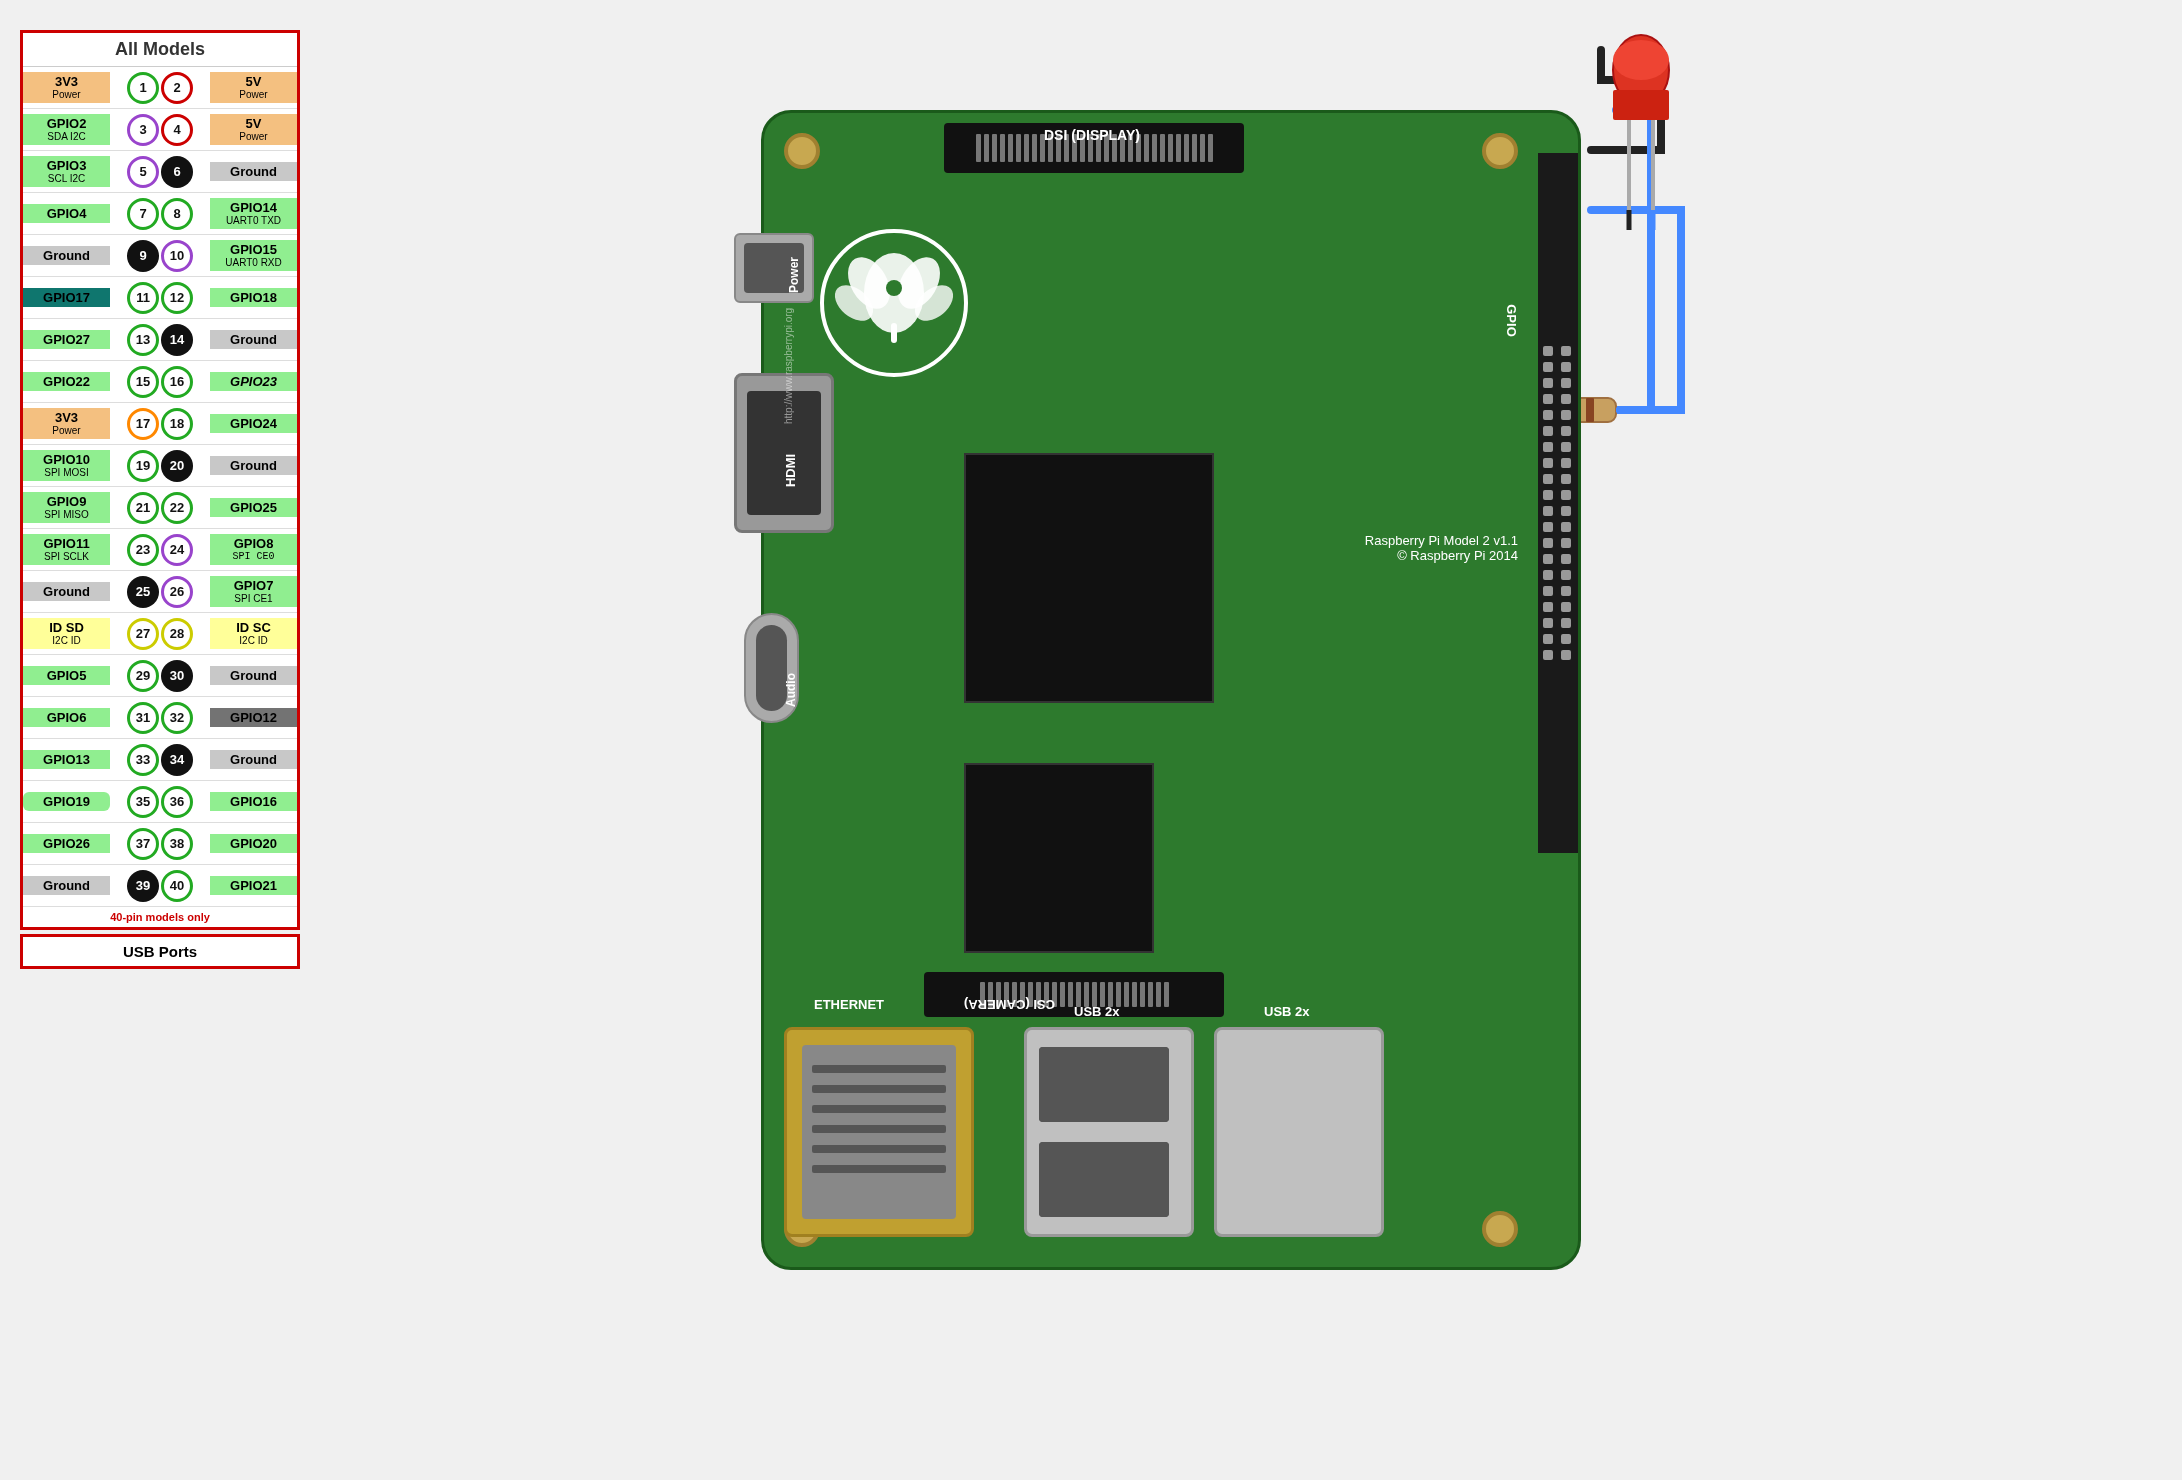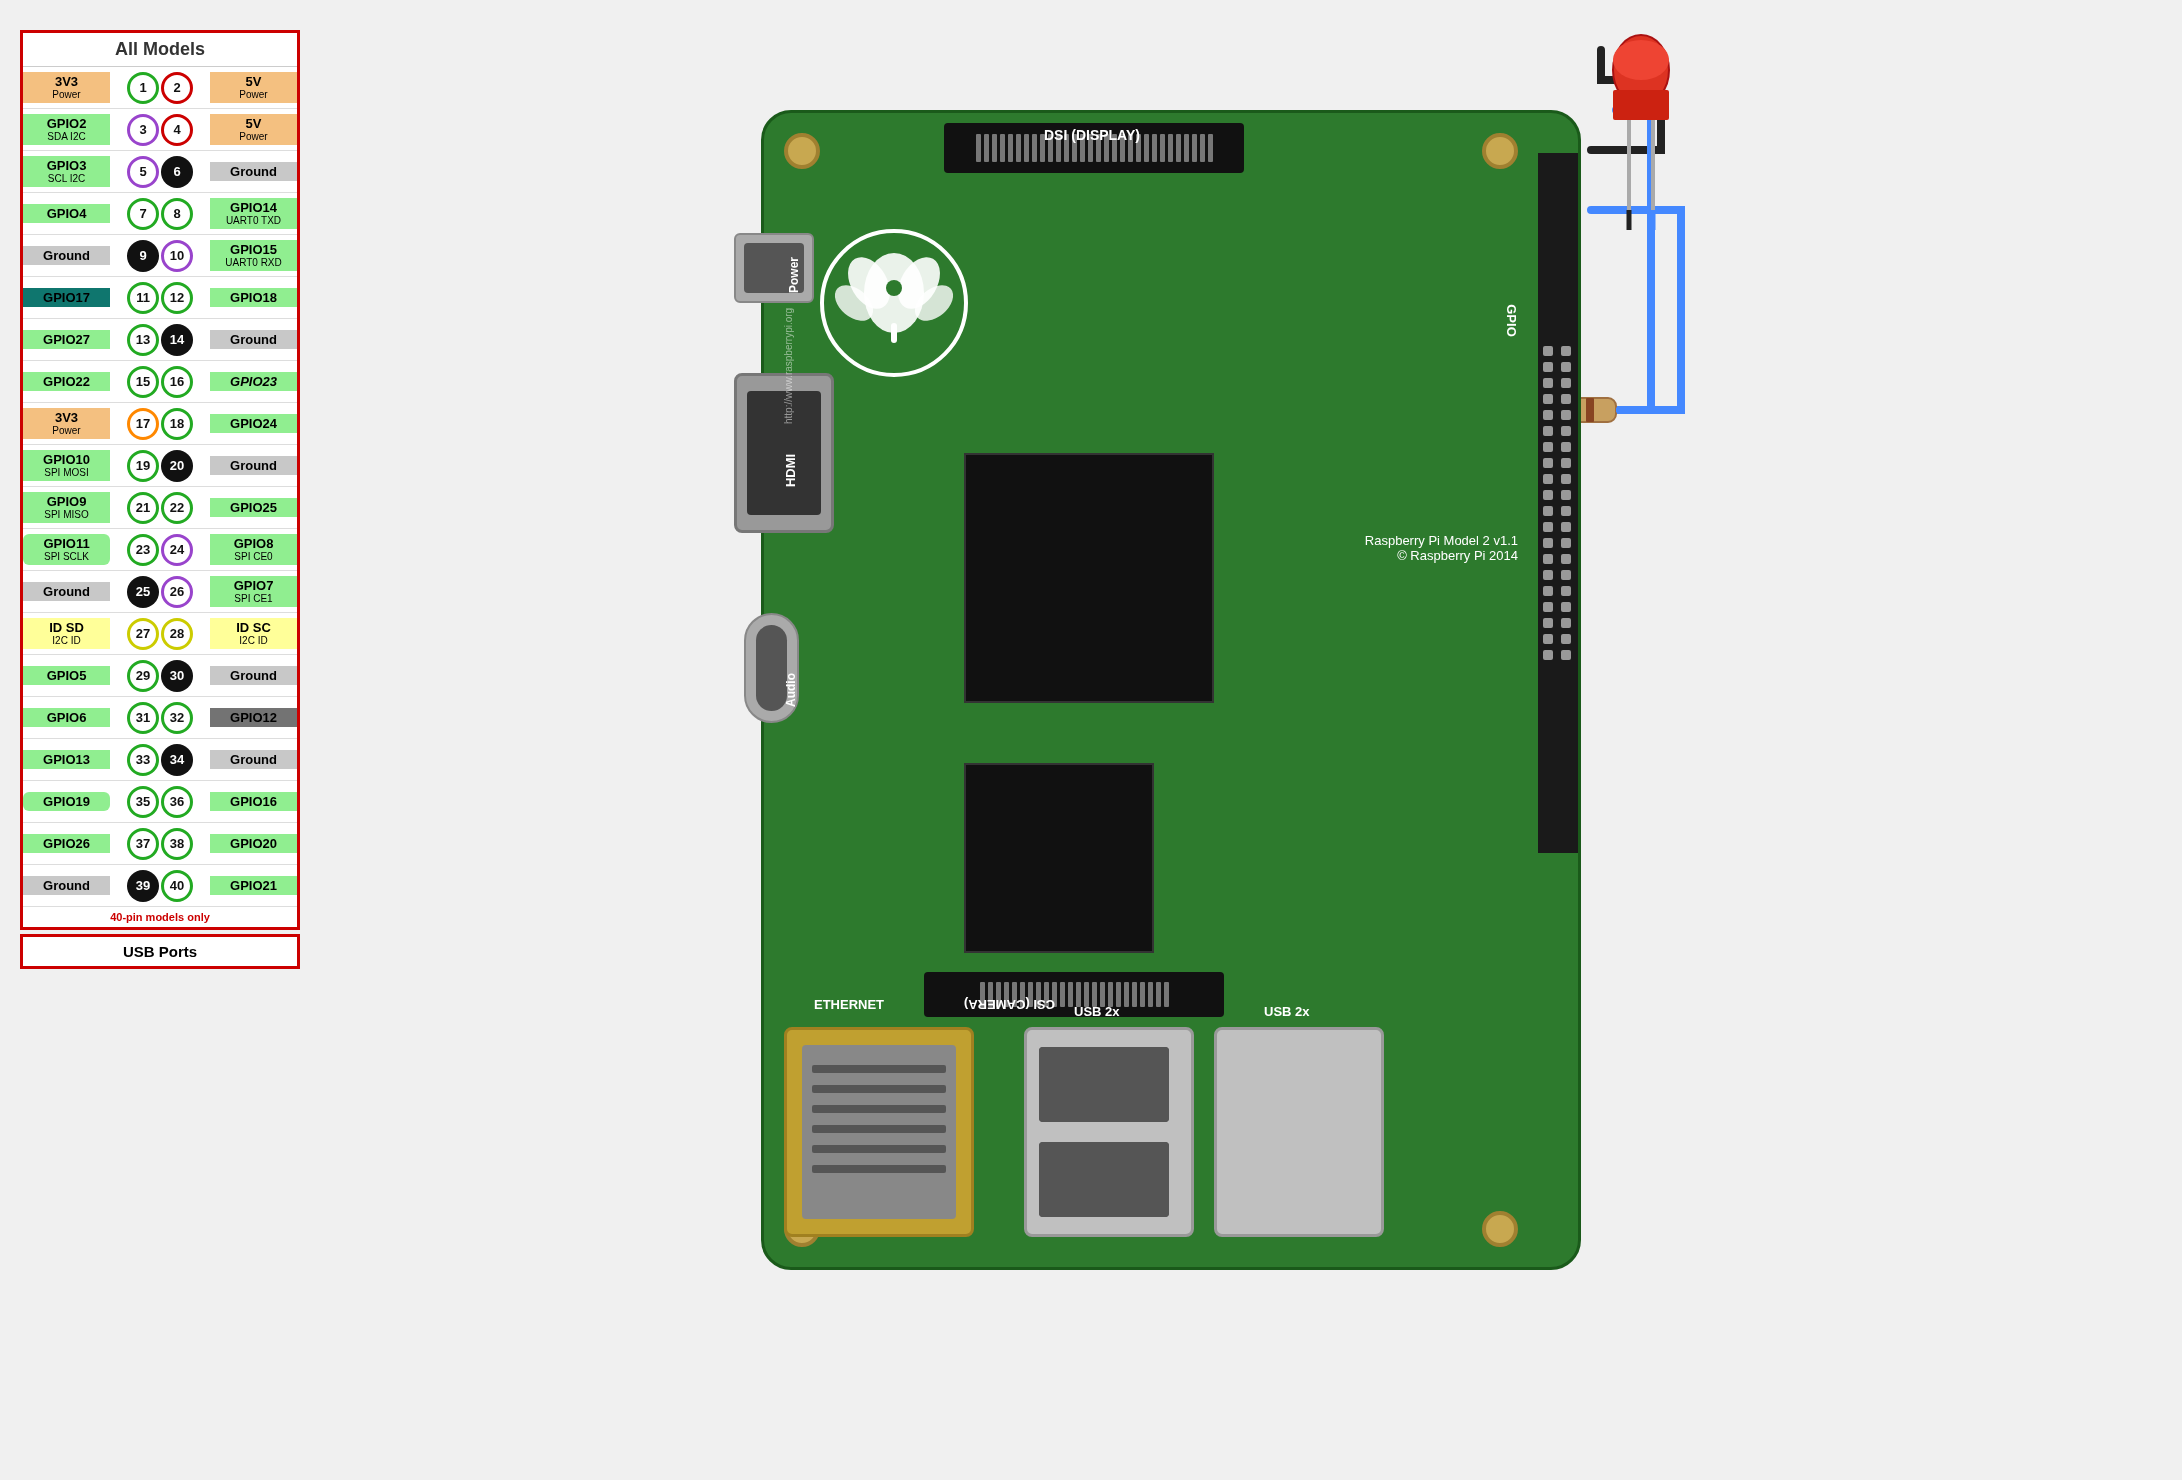--- a/index.html
+++ b/index.html
@@ -286,31 +286,31 @@
           </div>
           <div class="pin-pair">
             <div class="pin pin-green">21</div>
             <div class="pin pin-green">22</div>
           </div>
           <div class="gpio-label-right" style="background: rgb(144, 238, 144);">
             <div style="font-size:13px;">GPIO25</div>
           </div>
         </div>
         <div class="gpio-row">
-          <div class="gpio-label-left" style="background: rgb(144, 238, 144); border-radius: 6px;">
+          <div class="gpio-label-left" style="background: rgb(144, 238, 144);">
             <div style="font-size:13px;">GPIO11</div>
             <div style="font-size:10px;font-weight:normal;">SPI SCLK</div>
           </div>
           <div class="pin-pair">
             <div class="pin pin-green">23</div>
             <div class="pin pin-purple">24</div>
           </div>
           <div class="gpio-label-right" style="background: rgb(144, 238, 144);">
             <div style="font-size:13px;">GPIO8</div>
-            <div style="font-size:10px;font-weight:normal;">SPI CE0</div>
+            <div style="font-size:10px;font-weight:normal;font-family:Liberation Mono, monospace;">SPI CE0</div>
           </div>
         </div>
         <div class="gpio-row">
           <div class="gpio-label-left" style="background: rgb(200, 200, 200);">
             <div style="font-size:13px;">Ground</div>
           </div>
           <div class="pin-pair">
             <div class="pin pin-black">25</div>
             <div class="pin pin-purple">26</div>
           </div>

